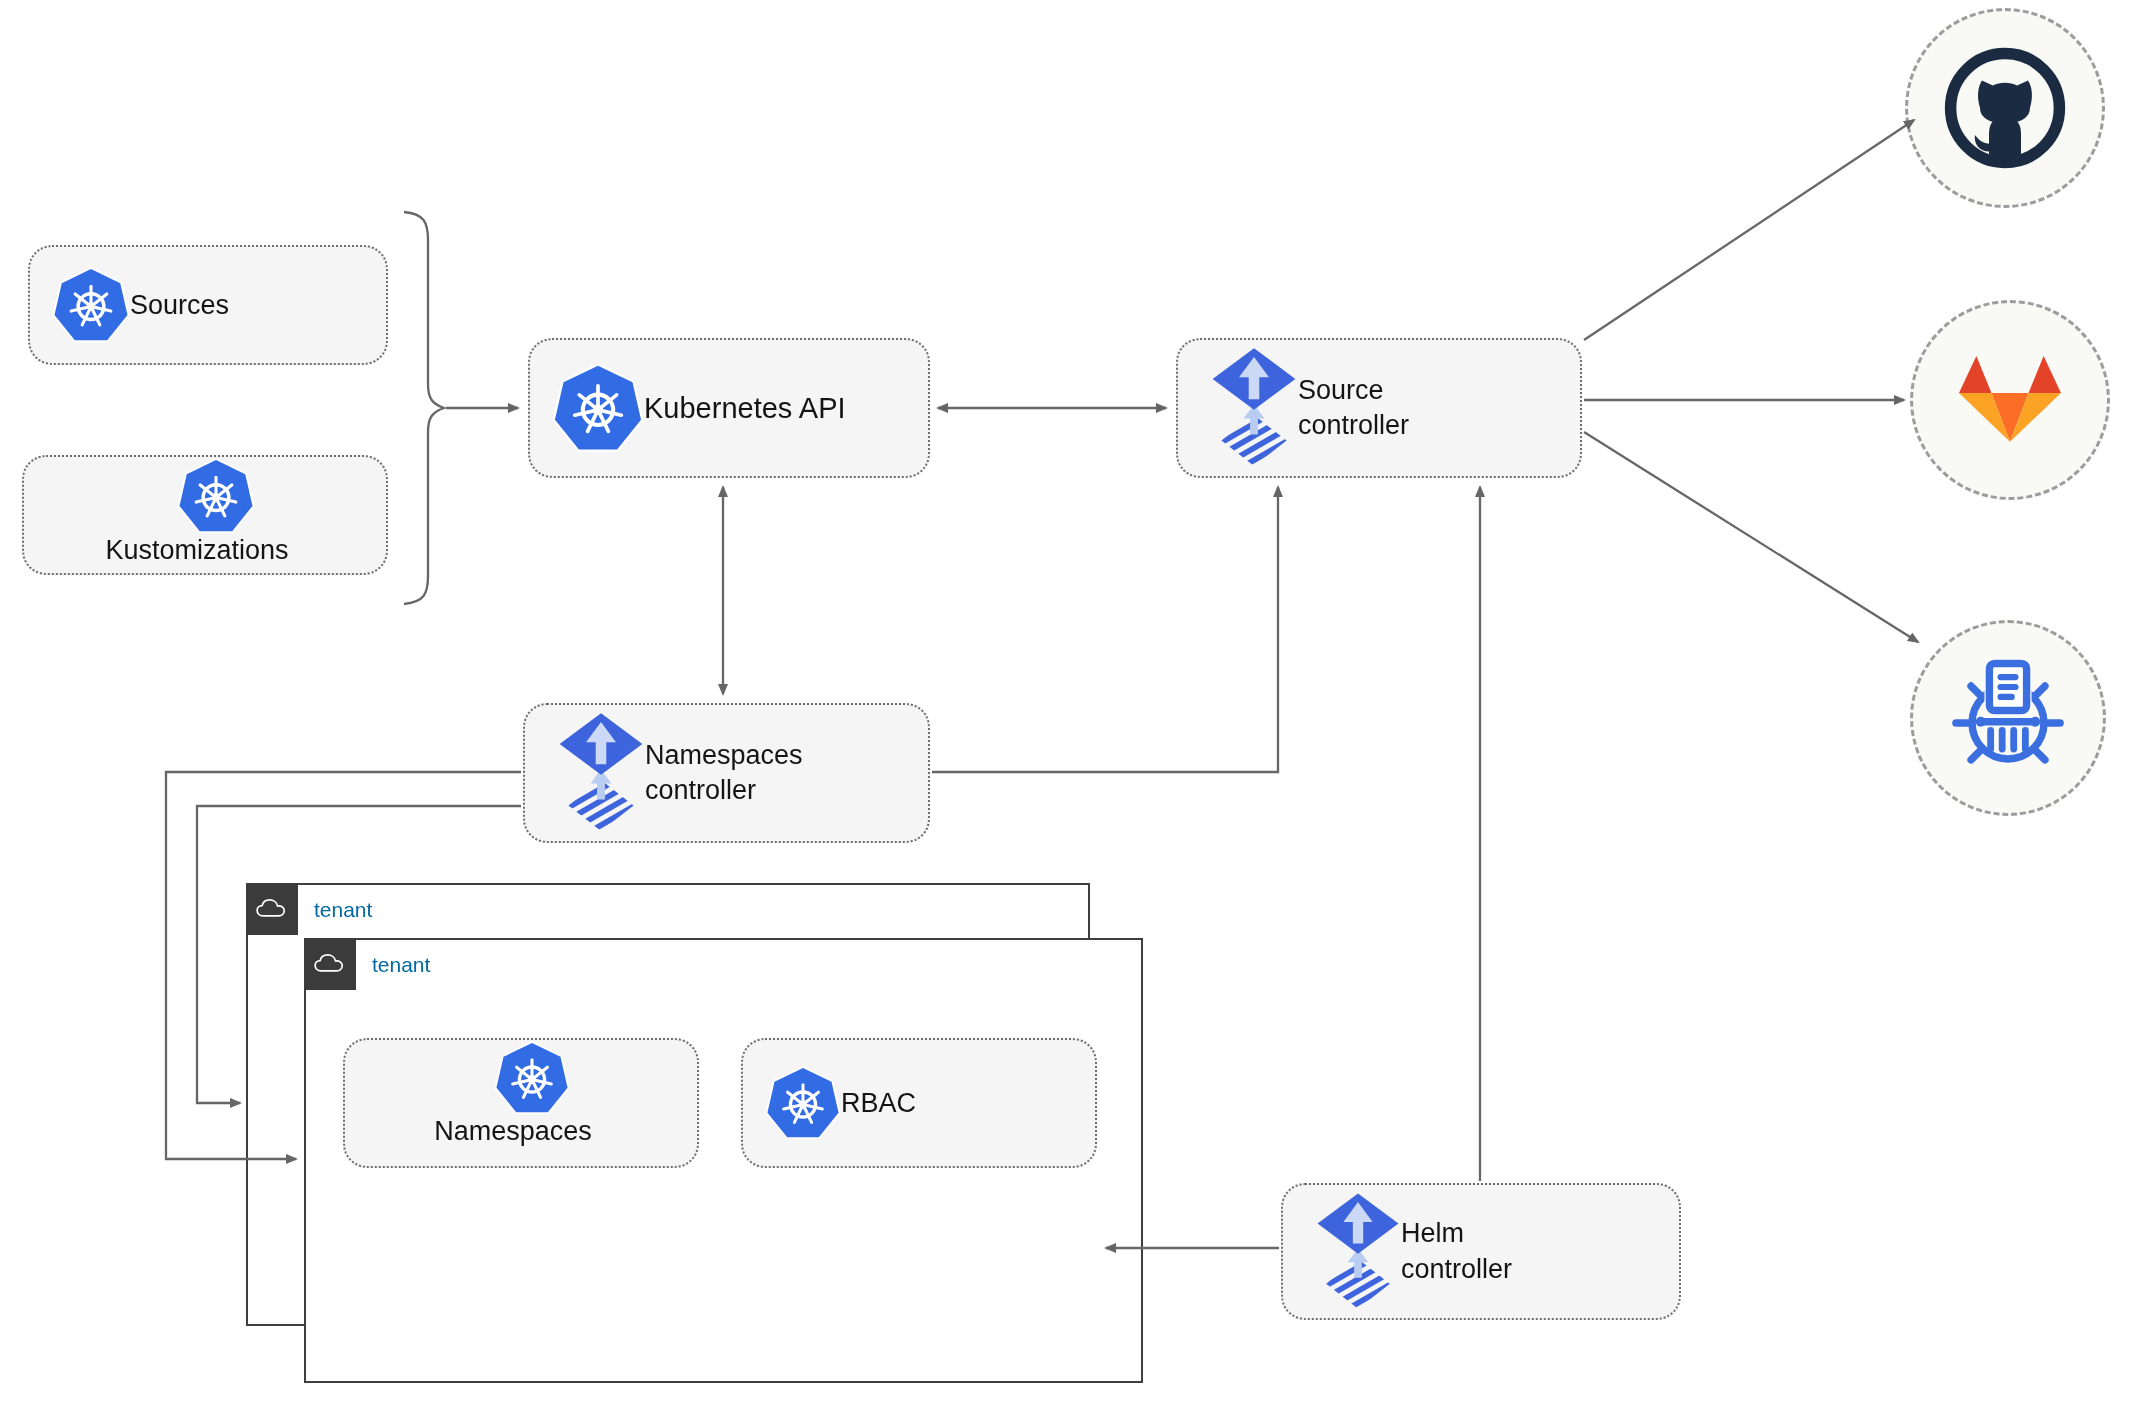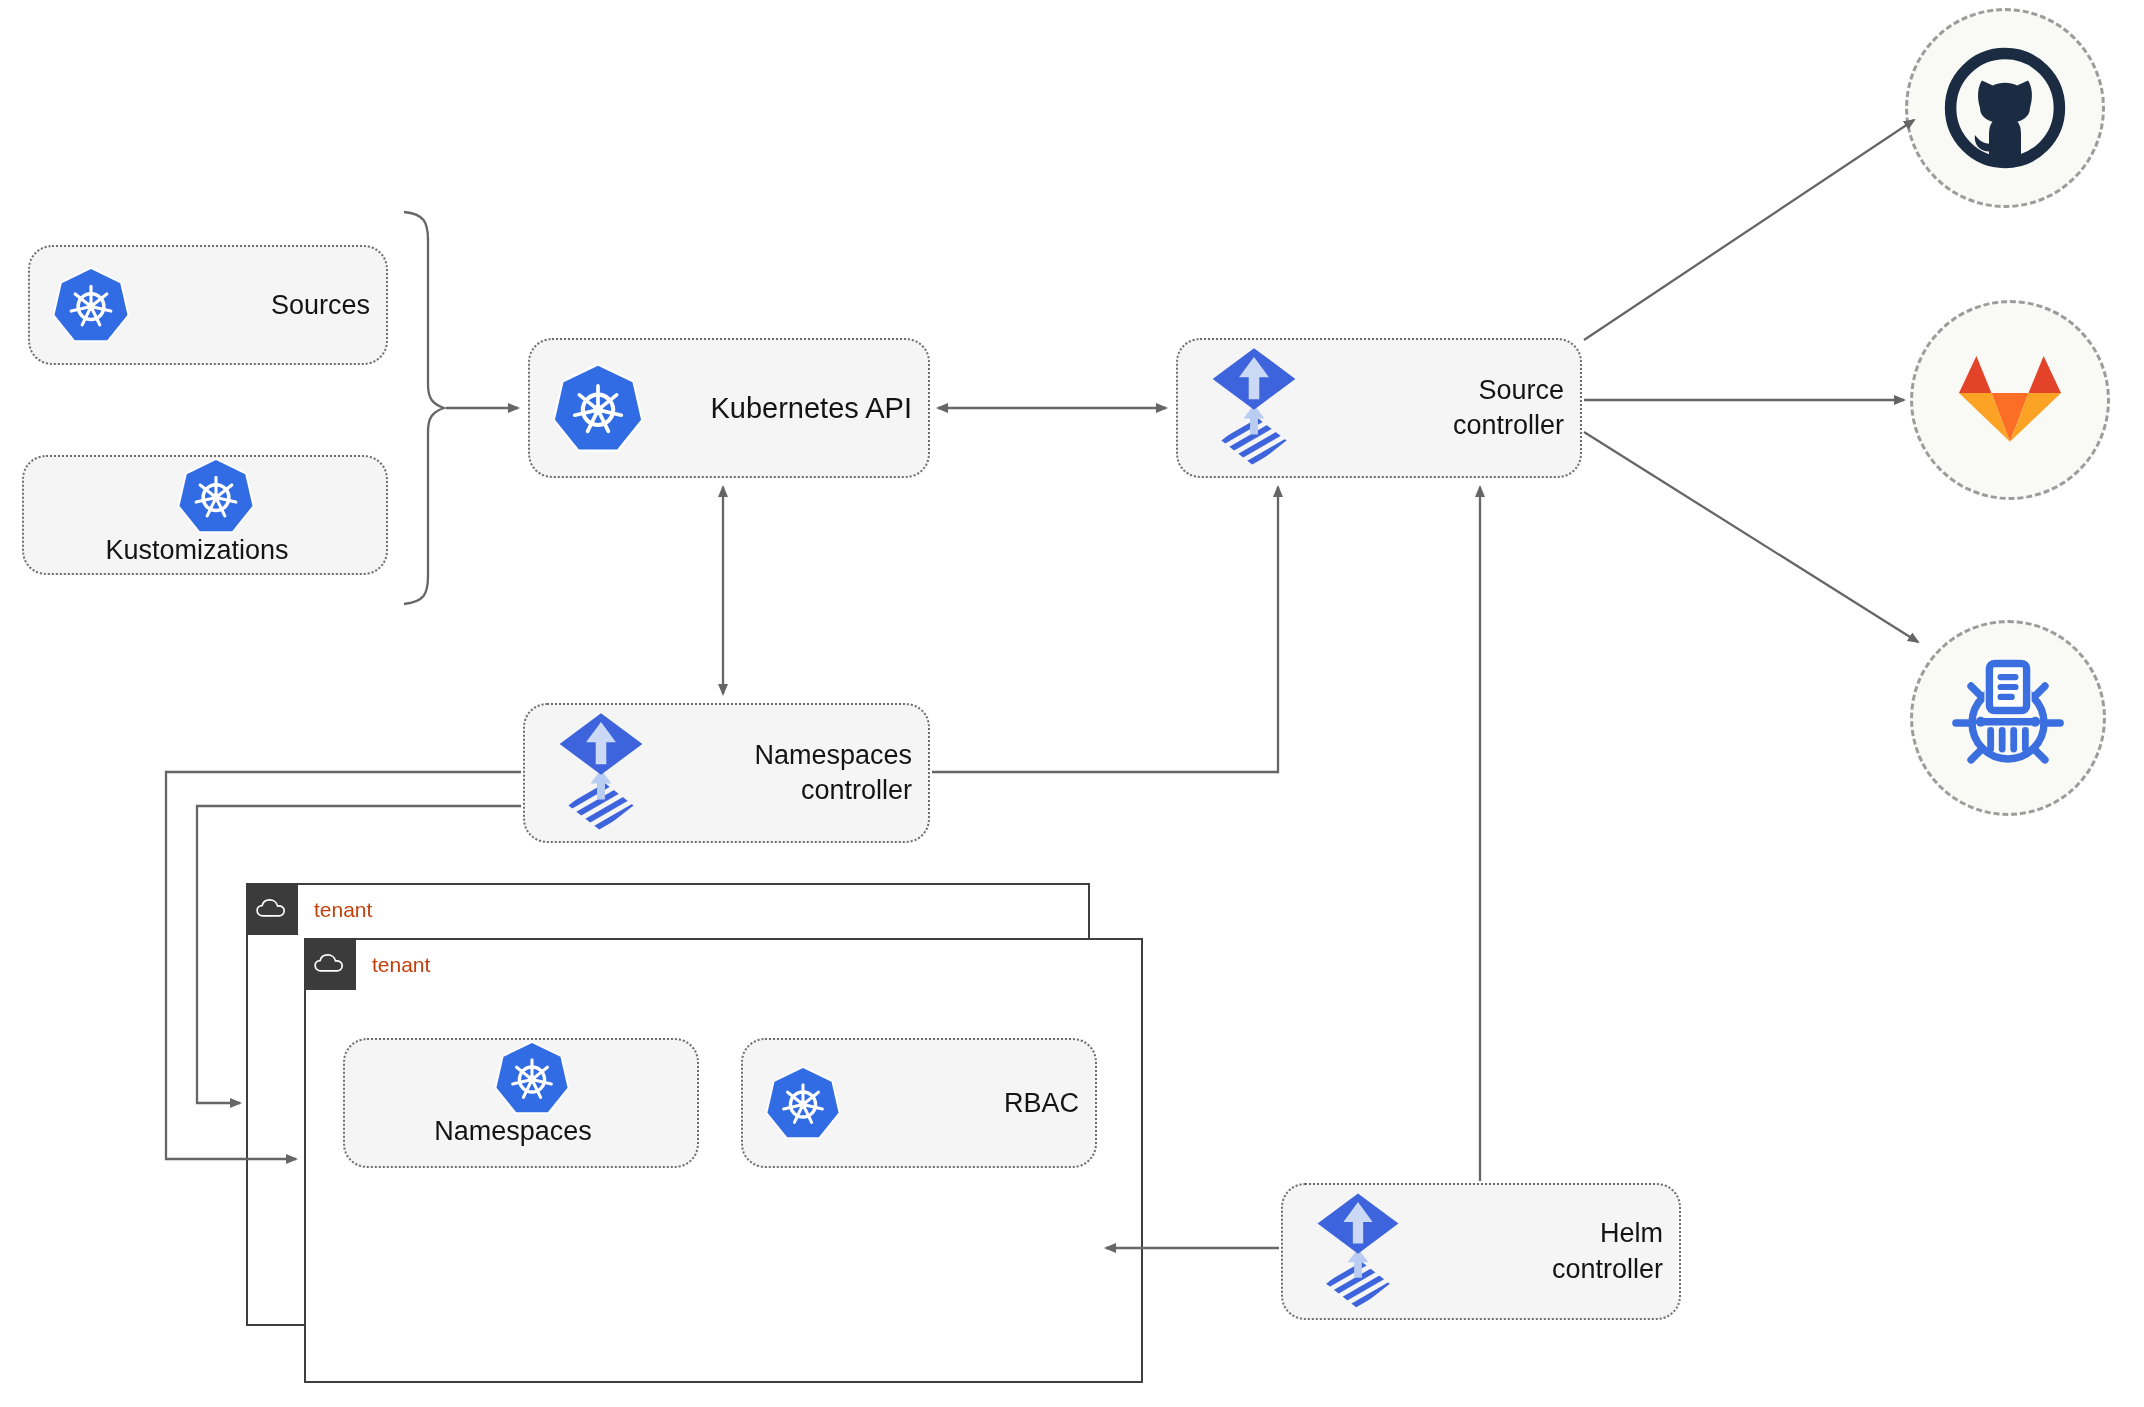--- a/index.html
+++ b/index.html
@@ -1,30 +1,30 @@
 <!DOCTYPE html>
 <html style="--kubernetes-blue: #326ce5; --flux-blue: #3d64dd; --flux-arrow: #ccd9f6; --flux-arrow-pale: #b9cdf2; --helm-teal: #2a7e97; --github-dark: #1b2b41; --gitlab-red: #e24329; --gitlab-orange: #fc6d26; --gitlab-light-orange: #fca326; --chartmuseum-blue: #3b6fe0; --line-gray: #666666; --node-fill: #f5f5f5; --tenant-tab: #3b3b3b;"><head>
 <meta charset="utf-8">
 <style>
   html,body{margin:0;padding:0;background:#ffffff;font-family:"Liberation Sans",sans-serif;}
   #canvas{position:relative;width:2144px;height:1407px;background:#ffffff;overflow:hidden;}
 
   .nbox{position:absolute;background:var(--node-fill,#f5f5f5);border:2px dotted #6e6e6e;
         border-radius:24px;display:flex;align-items:center;box-sizing:border-box;}
   .nbox .ic{flex:0 0 auto;margin-left:22px;display:flex;align-items:center;}
-  .nbox .lbl{flex:1;text-align:right;font-size:27px;color:#141414;padding-right:16px;}
+  .nbox .lbl{flex:1;text-align:left;font-size:27px;color:#141414;padding-right:16px;}
   .lbl.multiline{white-space:pre-line;line-height:1.3;}
 
   .ext{position:absolute;border:3px dashed #9c9c9c;border-radius:50%;background:#f9f9f6;
        display:flex;align-items:center;justify-content:center;box-sizing:border-box;}
 
   .tenant{position:absolute;background:#ffffff;border:2px solid #3f3f3f;box-sizing:border-box;}
   .ttab{position:absolute;left:-2px;top:-2px;width:52px;height:52px;background:var(--tenant-tab,#3b3b3b);
         display:flex;align-items:center;justify-content:center;}
-  .tlabel{position:absolute;left:66px;top:13px;font-size:21px;color:#c2410c;}
+  .tlabel{position:absolute;left:66px;top:13px;font-size:21px;color:#0369a1;}
 
   #overlay{position:absolute;left:0;top:0;z-index:10;pointer-events:none;}
   svg{display:block;}
 </style>
 </head>
 <body>
 
 <div id="canvas">
 
   <svg width="0" height="0" style="position:absolute">

